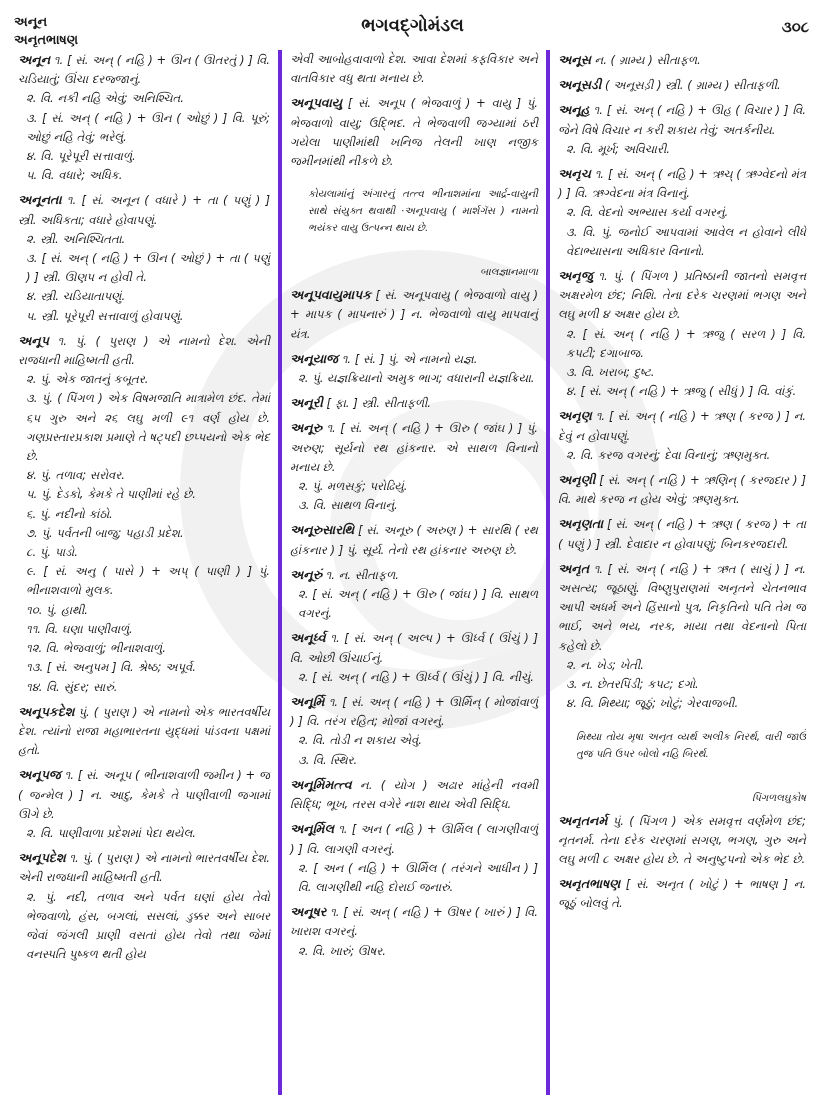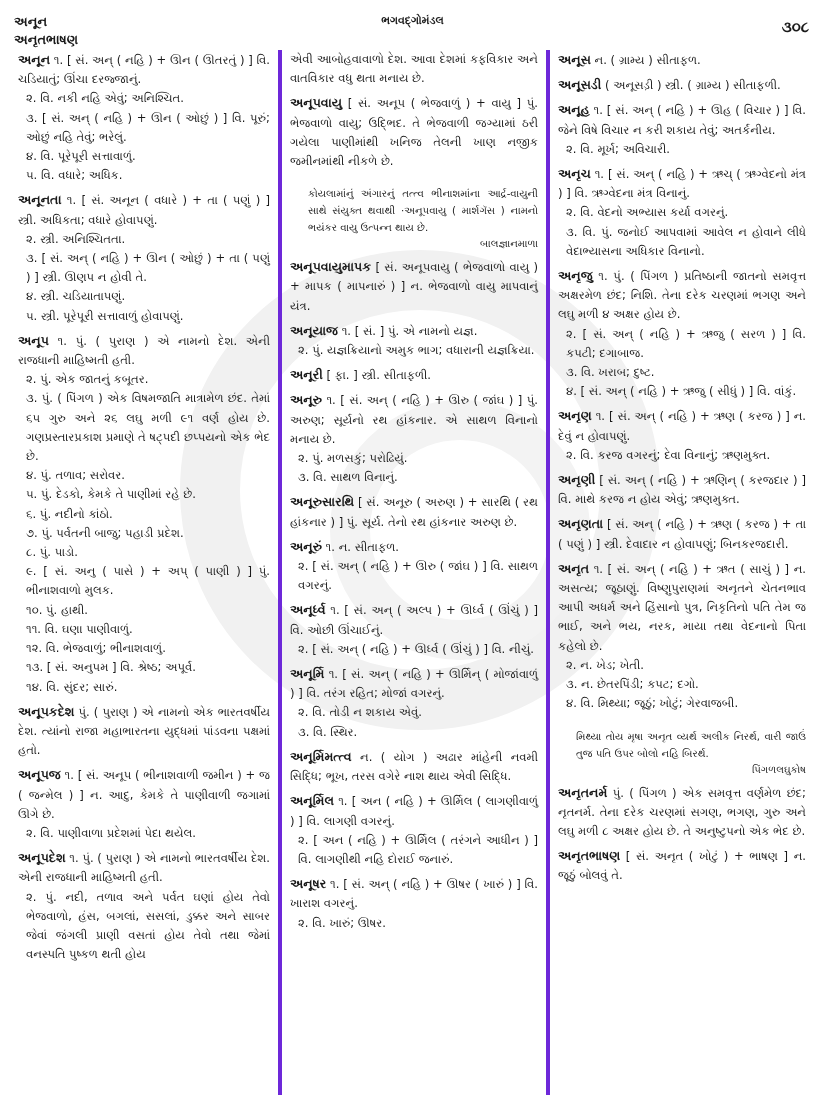--- a/index.html
+++ b/index.html
@@ -11,33 +11,33 @@
     position:absolute; left:180px; top:250px; width:480px; height:480px;
     border-radius:50%; border:60px solid #f1f1f1; box-sizing:border-box; z-index:0;
   }
   .watermark2 {
     position:absolute; left:330px; top:400px; width:260px; height:260px;
     border-radius:50%; border:40px solid #f3f3f3; box-sizing:border-box; z-index:0;
   }
   .header { position:absolute; top:8px; left:0; width:825px; height:42px; z-index:1; }
   .guide-first { position:absolute; left:14px; top:6px; font-size:13px; font-weight:bold; }
   .guide-last  { position:absolute; left:14px; top:24px; font-size:13px; font-weight:bold; }
-  .book-title  { position:absolute; left:0; width:825px; text-align:center; top:6px; font-size:11px; font-weight:bold; }
+  .book-title  { position:absolute; left:0; width:825px; text-align:center; top:6px; font-size:18px; font-weight:bold; }
   .page-number { position:absolute; right:16px; top:10px; font-size:15px; font-weight:bold; }
   .columns {
     position:absolute; top:50px; left:10px; width:805px; height:1045px;
     display:flex; z-index:1;
   }
   .col { width:268px; padding:0 8px; box-sizing:border-box; font-size:11.6px; line-height:19.2px; }
   .col + .col { border-left:4px solid #6d28d9; }
-  .entry { margin-bottom:5px; text-align:justify; }
+  .entry { margin-bottom:5px; text-align:justify;font-style:italic; }
   .hw { font-weight:bold; font-size:12.6px; }
   .sense { padding-left:8px; }
   .quote { font-size:10.2px; line-height:17px; padding-left:18px; margin-top:14px; }
-  .source { text-align:right; font-size:10.2px; line-height:16px; }
+  .source { text-align:right; font-size:10.2px; line-height:16px;margin-top:28px; }
 </style>
 </head>
 <body>
 
 <div class="watermark"></div>
 <div class="watermark2"></div>
 
 <div class="header">
   <div class="guide-first">અનૂન</div>
   <div class="guide-last">અનૃતભાષણ</div>

